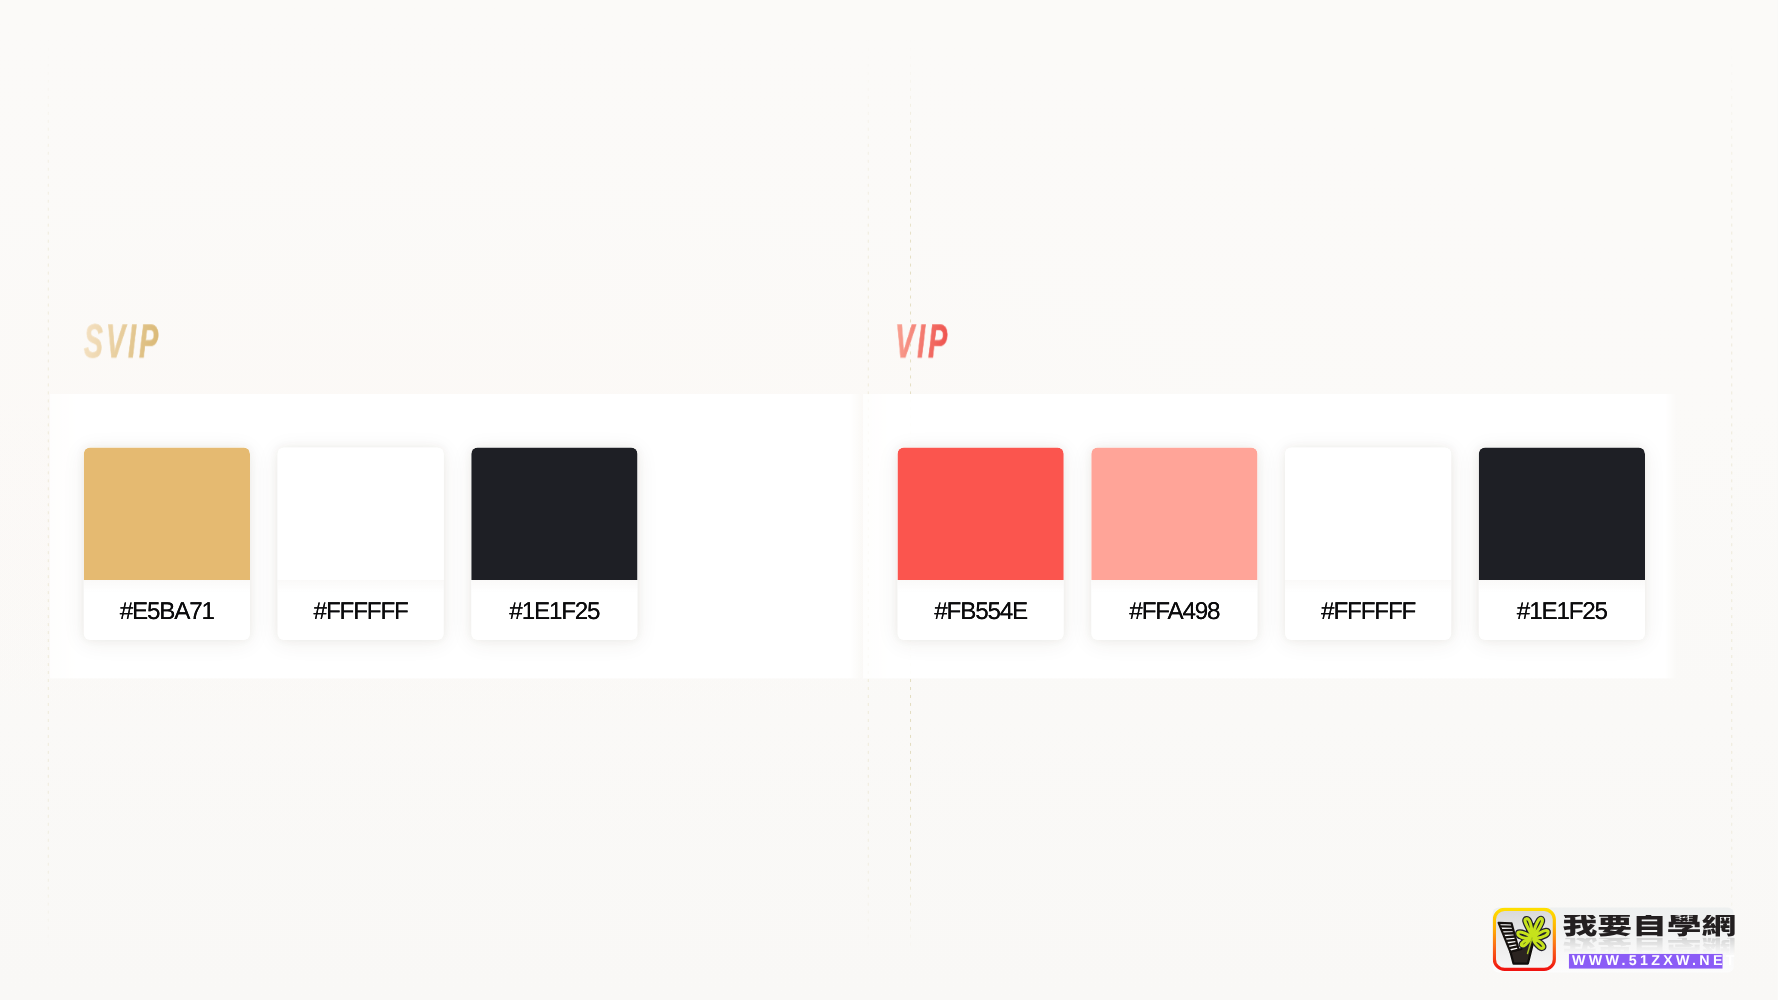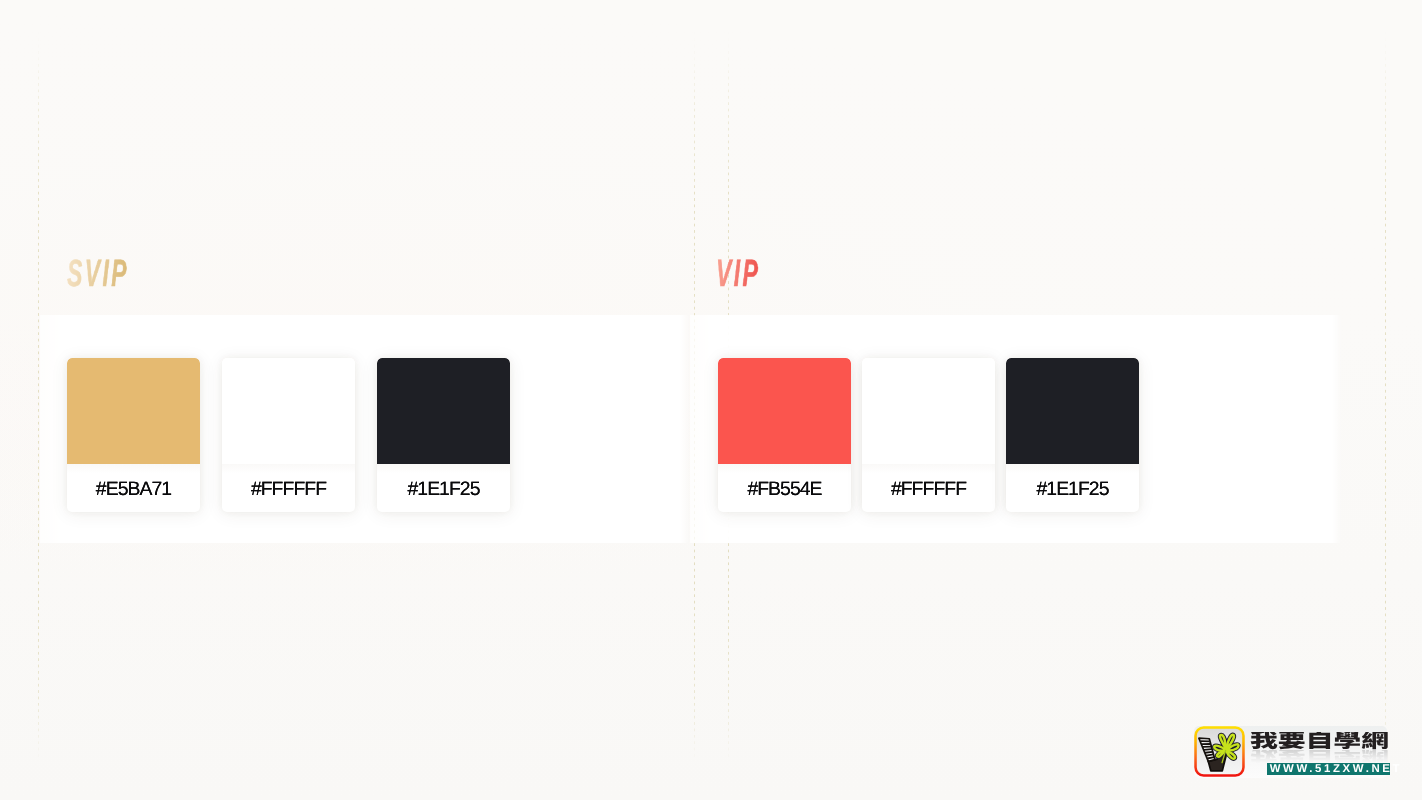--- a/index.html
+++ b/index.html
@@ -74,21 +74,21 @@
     mask-image: linear-gradient(to right, rgba(0,0,0,.7) 0px, rgba(0,0,0,.95) 24px, rgba(0,0,0,.98) 612px, rgba(0,0,0,.92) 642px, rgba(0,0,0,0) 652px);
   }
 
   .swatch-row {
     position:absolute;
     left:29px;
     top:358px;
     display:flex;
     gap:21.95px;
   }
-  #panel-vip .swatch-row { left:29.6px; gap:11px; }
+  #panel-vip .swatch-row { left:29.6px; gap:22px; }
   #panel-vip .panel-title { left:28.2px; }
 
   .swatch {
     width:133px;
     height:154px;
     border-radius:5px;
     background:#fff;
     overflow:hidden;
     box-shadow:0 0 7px rgba(70,55,30,.055), 0 2px 18px rgba(70,55,30,.075);
     display:flex;
@@ -131,23 +131,23 @@
   .wm-text { position:absolute; left:55.5px; top:0; width:139px; }
   .wm-brand { position:relative; height:35px; padding-top:6.4px; }
   .wm-brand svg { display:block; position:absolute; left:0; top:6.4px; }
   .wm-reflect {
     top:24.3px !important;
     -webkit-mask-image: linear-gradient(to bottom, rgba(0,0,0,.9) 0%, rgba(0,0,0,.28) 40%, rgba(0,0,0,0) 66%);
     mask-image: linear-gradient(to bottom, rgba(0,0,0,.9) 0%, rgba(0,0,0,.28) 40%, rgba(0,0,0,0) 66%);
     opacity:.5;
   }
   .wm-url {
-    position:absolute; left:17px; top:37.4px;
+    position:absolute; left:5px; top:37.4px;
     width:123px; height:12.4px;
-    background:#0f766e;
+    background:#8b5cf6;
     color:#ffffff;
     font-size:11.4px;
     font-weight:700;
     letter-spacing:2.65px;
     text-indent:2.65px;
     text-align:center;
     line-height:12.4px;
     will-change:transform;
   }
 </style>
@@ -182,20 +182,24 @@
     </div>
   </section>
 
   <section class="panel" id="panel-vip">
     <div class="panel-title" id="title-vip" style="background-image: linear-gradient(100deg, rgb(249, 166, 150) 0%, rgb(238, 75, 71) 100%);">VIP</div>
     <div class="panel-card"></div>
     <div class="swatch-row">
       <div class="swatch">
         <div class="swatch-color" id="sw-1-0" style="background: rgb(251, 85, 78);"></div>
         <div class="swatch-label">#FB554E</div>
+      </div>
+      <div class="swatch">
+        <div class="swatch-color" id="sw-1-1" style="background: rgb(255, 164, 152);"></div>
+        <div class="swatch-label">#FFA498</div>
       </div>
       <div class="swatch">
         <div class="swatch-color" id="sw-1-2" style="background: rgb(255, 255, 255);"></div>
         <div class="swatch-label">#FFFFFF</div>
       </div>
       <div class="swatch">
         <div class="swatch-color" id="sw-1-3" style="background: rgb(30, 31, 37);"></div>
         <div class="swatch-label">#1E1F25</div>
       </div>
     </div>

